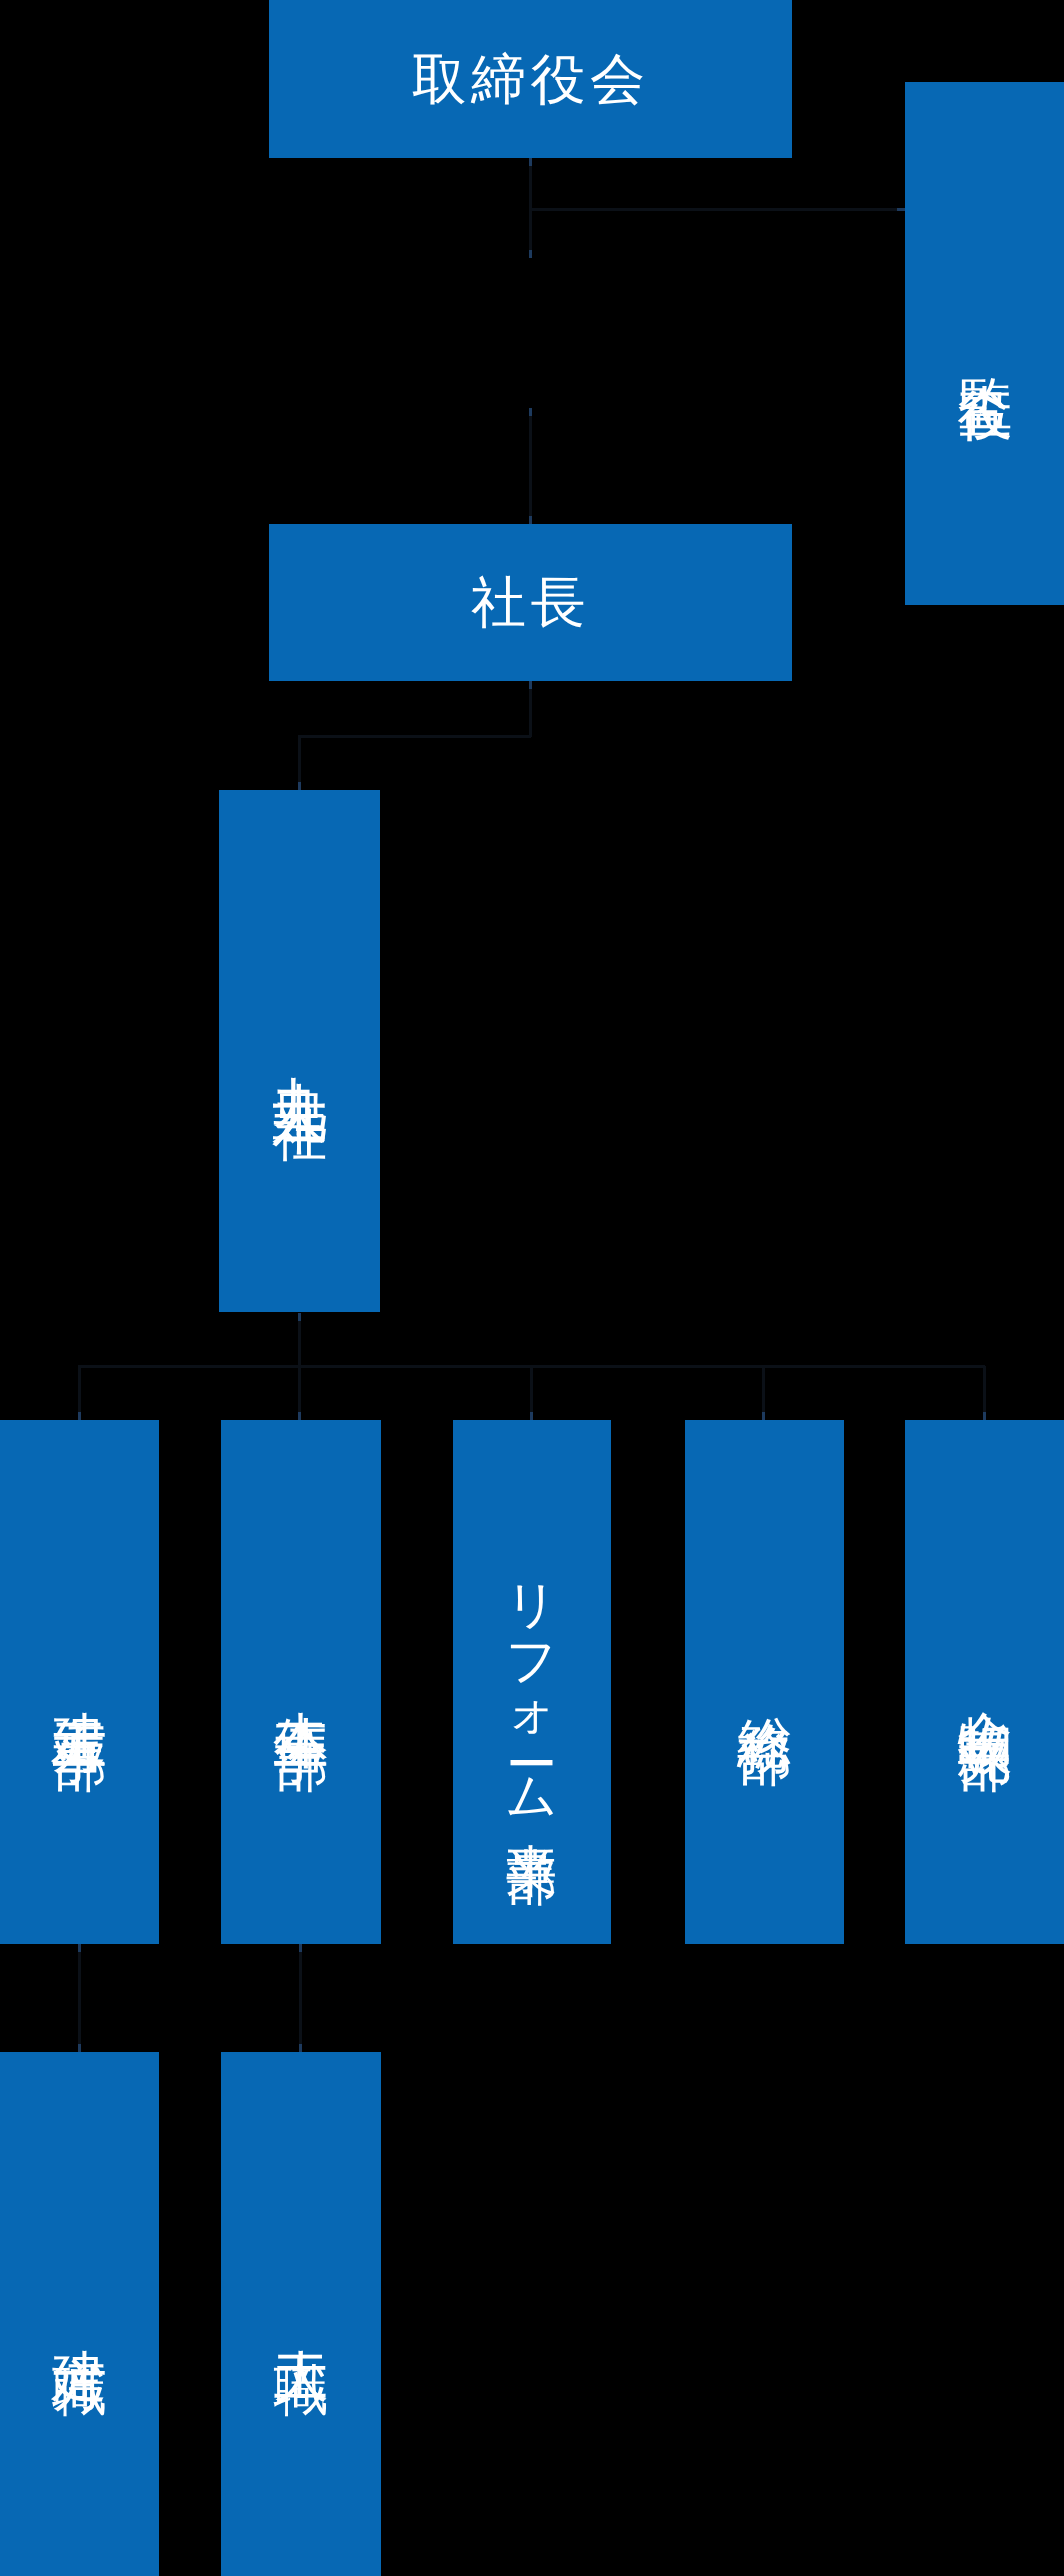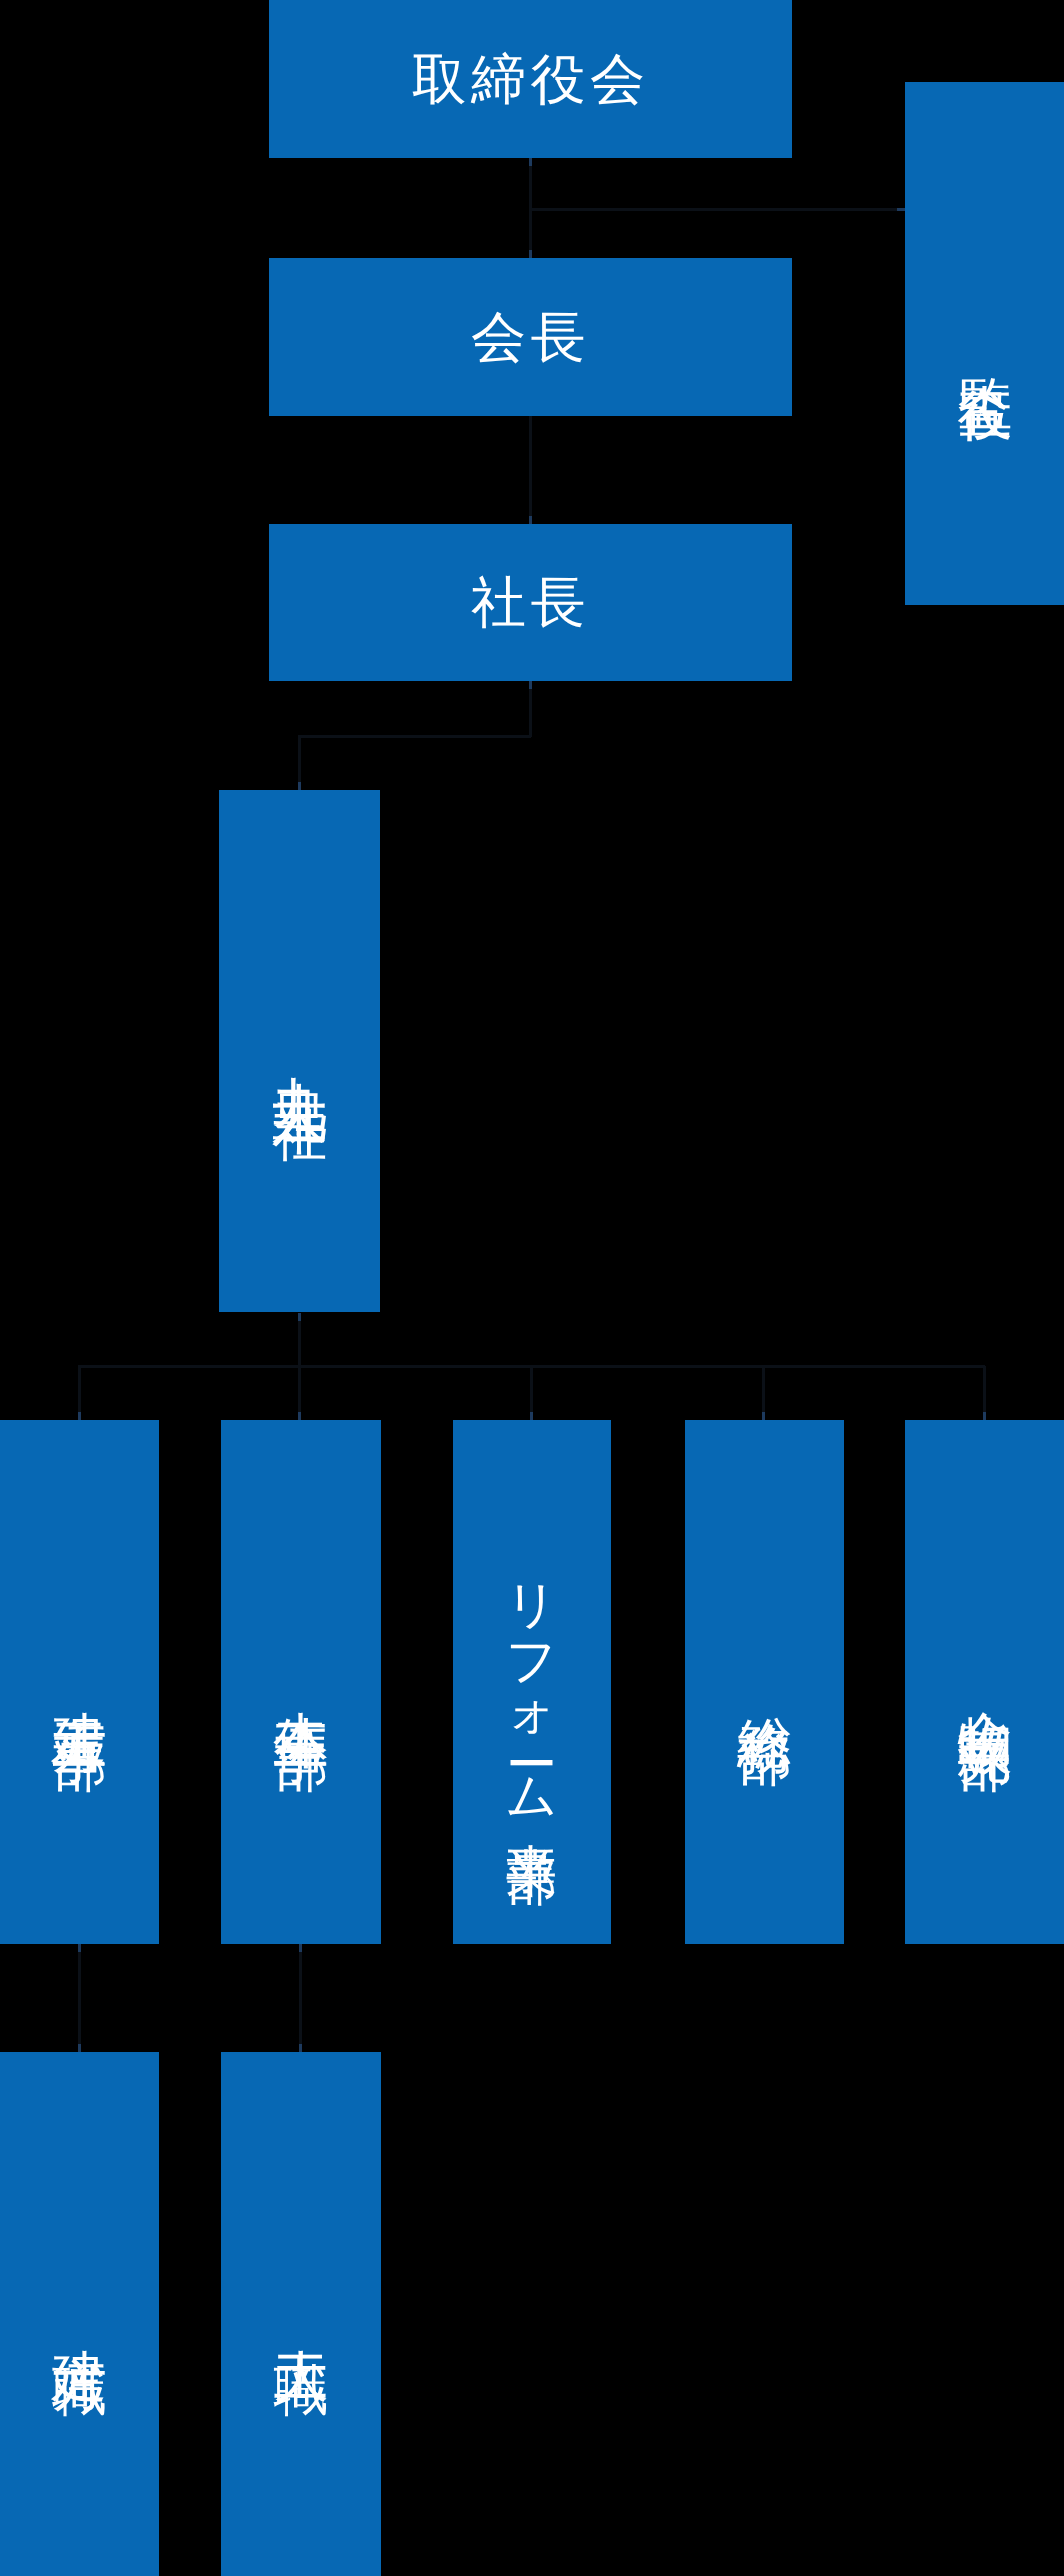--- a/index.html
+++ b/index.html
@@ -71,23 +71,20 @@
   <div class="stub" style="left:299px;top:2044px;width:2.7px;height:8px;"></div>
 
   <div class="node h" style="left:269px;top:0px;width:523px;height:158px;">
     <span>取締役会</span>
   </div>
 
   <div class="node v" style="left:905px;top:82px;width:160px;height:523px;">
     <span>監査役</span>
   </div>
 
-  <div class="node h" style="left:269px;top:258px;width:523px;height:158px;">
-    <span>会長</span>
-  </div>
 
   <div class="node h" style="left:269px;top:524px;width:523px;height:157px;text-align:right;">
     <span>社長</span>
   </div>
 
   <div class="node v" style="left:219px;top:790px;width:161px;height:522px;">
     <span>九十九里本社</span>
   </div>
 
   <div class="node v" style="left:0px;top:1420px;width:159px;height:524px;">

